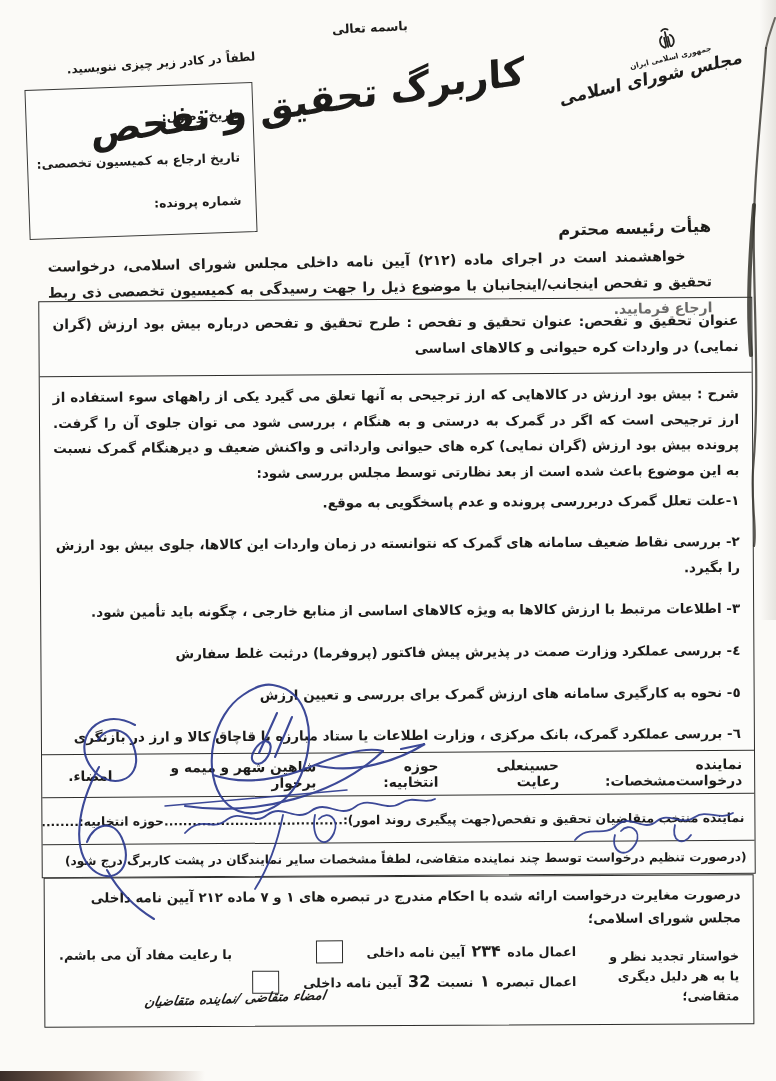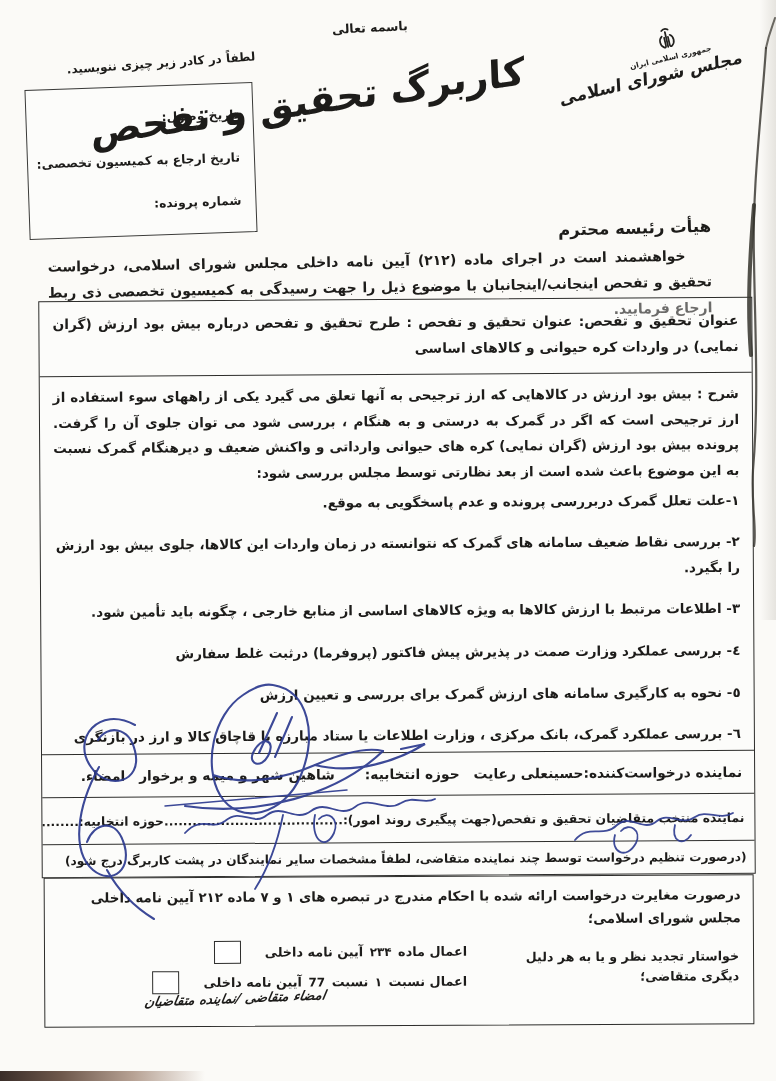--- a/index.html
+++ b/index.html
@@ -74,21 +74,21 @@
     left:44px;top:876px;width:710px;height:150px;
     border:1.6px solid #2d2d2b;transform:rotate(-0.3deg);
     box-sizing:border-box;background:rgba(255,255,255,.35);
   }
   .boxB .intro{padding:9px 12px 0;font-size:13.4px;font-weight:bold;line-height:1.7;}
   .opt-zone{display:flex;direction:rtl;gap:20px;padding:4px 14px 0;align-items:flex-start;}
   .req-label{width:252px;font-size:12.6px;font-weight:bold;padding-top:12px;line-height:1.6;}
   .opts{display:flex;flex-direction:column;gap:7px;padding-top:4px;}
   .optrow{display:flex;direction:rtl;align-items:center;gap:24px;}
   .opt-text{font-size:12.8px;font-weight:bold;white-space:nowrap;}
-  .opt-num{font-size:12px;font-weight:bold;padding:0 2px;}
+  .opt-num{font-size:16px;font-weight:bold;padding:0 2px;}
   .checkbox{width:25px;height:21px;border:1.7px solid #2d2d2b;background:#fff;display:inline-block;}
   .compliance{font-size:12.8px;font-weight:bold;padding-top:10px;white-space:nowrap;}
   .signer{position:absolute;left:100px;bottom:20px;font-size:13px;font-weight:bold;
     font-style:italic;transform:skewX(-12deg) rotate(-2deg);}
 
   
   .sig-svg{pointer-events:none;}
   .bottom-bar{
     left:0;top:1071px;width:205px;height:10px;
     background:linear-gradient(90deg,#3a2d28 0%,#6e584c 30%,#b7a294 65%,rgba(255,255,255,0) 100%);
@@ -133,21 +133,21 @@
     <p class="intro rtl">شرح : بیش بود ارزش در کالاهایی که ارز ترجیحی به آنها تعلق می گیرد یکی از راههای سوء استفاده از ارز ترجیحی است که اگر در گمرک به درستی و به هنگام ، بررسی شود می توان جلوی آن را گرفت. پرونده بیش بود ارزش (گران نمایی) کره های حیوانی وارداتی و واکنش ضعیف و دیرهنگام گمرک نسبت به این موضوع باعث شده است از بعد نظارتی توسط مجلس بررسی شود:</p>
     <div class="item rtl">۱-علت تعلل گمرک دربررسی پرونده و عدم پاسخگویی به موقع.</div>
     <div class="item rtl">۲- بررسی نقاط ضعیف سامانه های گمرک که نتوانسته در زمان واردات این کالاها، جلوی بیش بود ارزش را بگیرد.</div>
     <div class="item rtl">۳- اطلاعات مرتبط با ارزش کالاها به ویژه کالاهای اساسی از منابع خارجی ، چگونه باید تأمین شود.</div>
     <div class="item rtl">٤- بررسی عملکرد وزارت صمت در پذیرش پیش فاکتور (پروفرما) درثبت غلط سفارش</div>
     <div class="item rtl">٥- نحوه به کارگیری سامانه های ارزش گمرک برای بررسی و تعیین ارزش</div>
     <div class="item rtl">٦- بررسی عملکرد گمرک، بانک مرکزی ، وزارت اطلاعات یا ستاد مبارزه با قاچاق کالا و ارز در بازنگری قانون مبارزه با قاچاق کالا و ارز ، بیش بود ارزش</div>
   </div>
 
   <div class="requester-row rowline">
-    <span>نماینده درخواست‌کننده:</span>
+    <span>نماینده درخواست‌مشخصات:</span>
     <span class="gap-s">حسینعلی رعایت</span>
     <span class="gap-m">حوزه انتخابیه:</span>
     <span class="gap-s">شاهین شهر و میمه و برخوار</span>
     <span class="gap-s">امضاء.</span>
   </div>
 
   <div class="elected-row rowline">
     <span>نماینده منتخب متقاضیان تحقیق و تفحص(جهت پیگیری روند امور):</span>
     <span>......................................</span>
     <span>حوزه انتخابیه:</span>
@@ -160,24 +160,25 @@
 <div class="abs boxB">
   <div class="intro rtl">درصورت مغایرت درخواست ارائه شده با احکام مندرج در تبصره های ۱ و ۷ ماده ۲۱۲ آیین نامه داخلی مجلس شورای اسلامی؛</div>
   <div class="opt-zone">
     <div class="req-label rtl">خواستار تجدید نظر و یا به هر دلیل دیگری متقاضی؛</div>
     <div class="opts">
       <div class="optrow">
         <span class="opt-text rtl"><span>اعمال ماده</span> <span class="opt-num">۲۳۴</span> <span>آیین نامه داخلی</span></span>
         <span class="checkbox"></span>
       </div>
       <div class="optrow">
-        <span class="opt-text rtl"><span>اعمال نسبت</span> <span class="opt-num">۱</span> <span>نسبت</span> <span class="opt-num">77</span> <span>آیین نامه داخلی</span></span>
+        <span class="opt-text rtl"><span>اعمال تبصره</span> <span class="opt-num">۱</span> <span>نسبت</span> <span class="opt-num">32</span> <span>آیین نامه داخلی</span></span>
         <span class="checkbox"></span>
       </div>
     </div>
+    <div class="compliance rtl">با رعایت مفاد آن می باشم.</div>
   </div>
   <div class="signer rtl">امضاء متقاضی /نماینده متقاضیان</div>
 </div>
 
 <svg class="abs sig-svg" style="left:15px;top:655px;" width="460" height="280" viewBox="0 0 460 280">
   <g fill="none" stroke="#2c3a8f" stroke-width="2.1" stroke-linecap="round" opacity="0.92">
 
     <path d="M258,30 C294,36 302,80 286,120 C270,160 224,172 205,140 C188,110 198,60 228,40 C238,33 248,28 258,30"></path>
     <path d="M262,58 L244,98"></path>
     <path d="M277,62 L260,102"></path>

